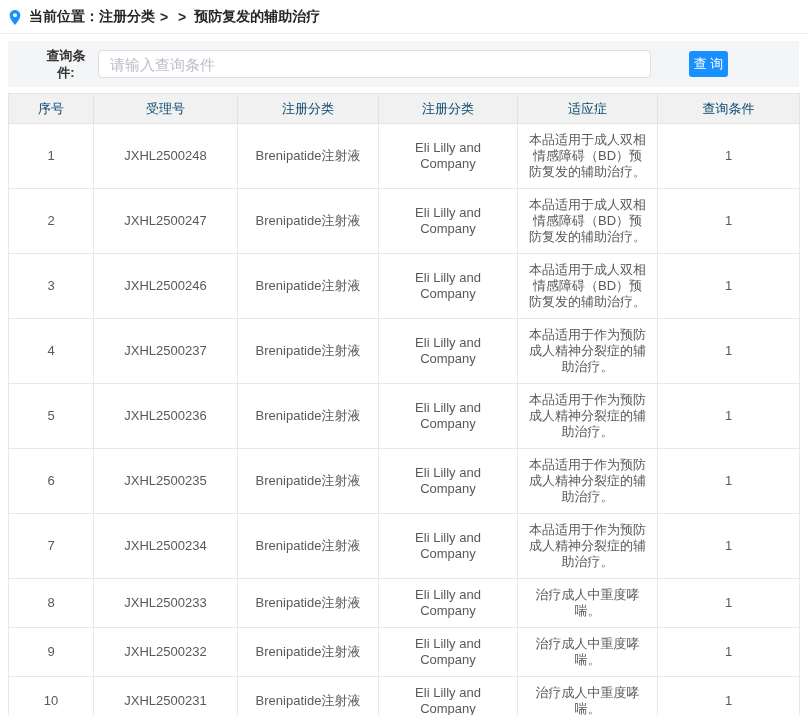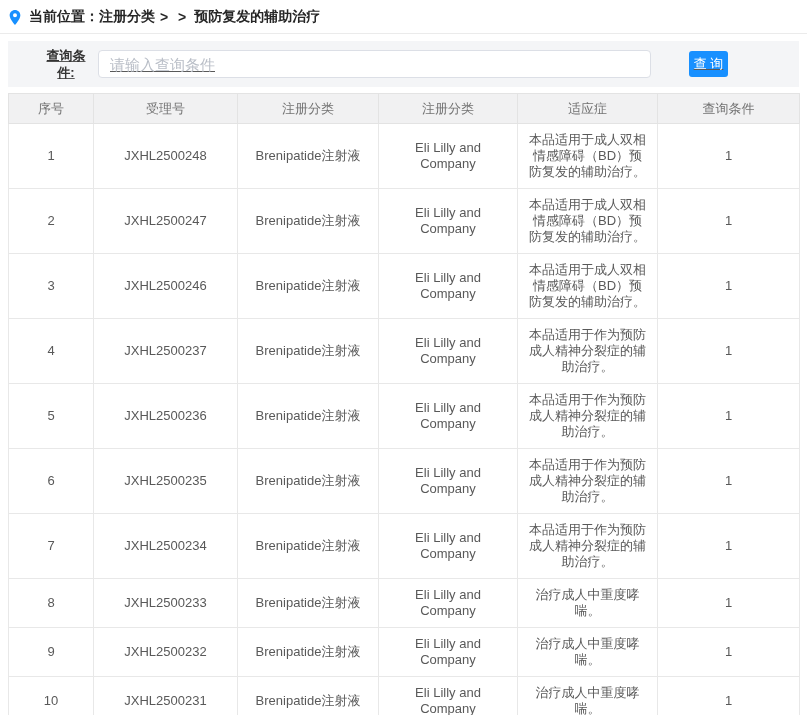--- a/index.html
+++ b/index.html
@@ -19,21 +19,20 @@
   .breadcrumb .pin { width: 14px; height: 17px; margin-right: 7px; flex: 0 0 auto; }
   .breadcrumb .crumb { white-space: pre; }
   .breadcrumb .sep { margin: 0 5px; letter-spacing: 3px; }
   .top-divider { border-bottom: 1px solid #ebebeb; }
   
   .query-panel {
     margin: 7px 8px 6px 8px;
     background: #f4f5f7;
     display: flex; align-items: center;
     padding: 6px 0 6px 32px;
-    text-decoration: underline;
   }
   .query-label {
     width: 52px; text-align: center;
     font-size: 13px; font-weight: 700; color: #333333;
     line-height: 17px;
   }
   .query-input {
     margin-left: 6px;
     width: 553px; height: 28px;
     border: 1px solid #dcdfe6; border-radius: 4px;
@@ -57,21 +56,21 @@
   table.results {
     margin: 0 8px;
     width: 791px;
     border-collapse: collapse;
     table-layout: fixed;
   }
   table.results th {
     height: 30px;
     background: #f1f1f2;
     border: 1px solid #e3e3e3;
-    font-size: 13px; font-weight: 400; color: #737373;
+    font-size: 13px; font-weight: 400; color: #0c4a6e;
     text-align: center;
   }
   table.results td {
     border: 1px solid #e8e8e8;
     background: #ffffff;
     font-size: 13px; color: #595959;
     text-align: center; vertical-align: middle;
     padding: 8px 9px;
     line-height: 16px;
     word-break: break-word;

